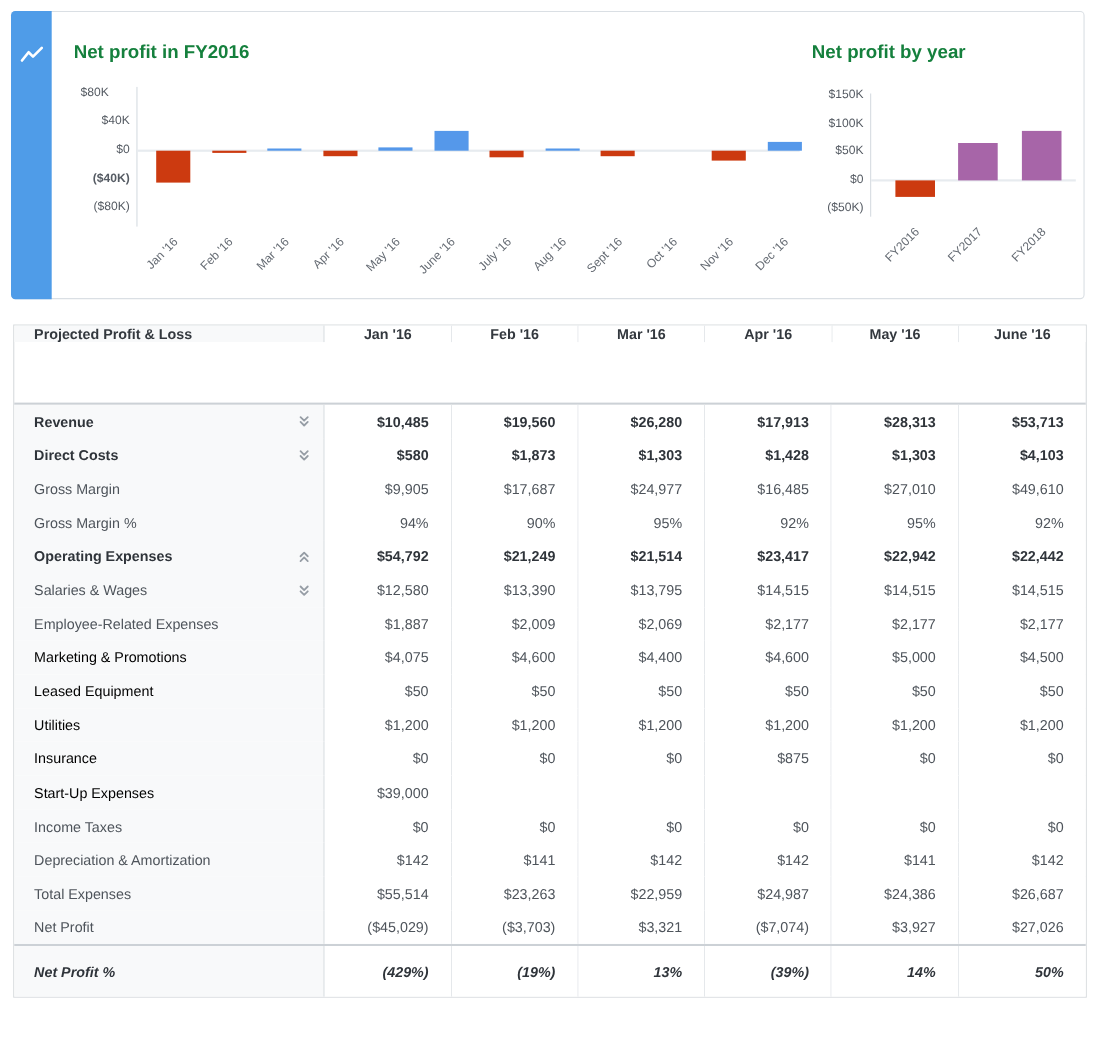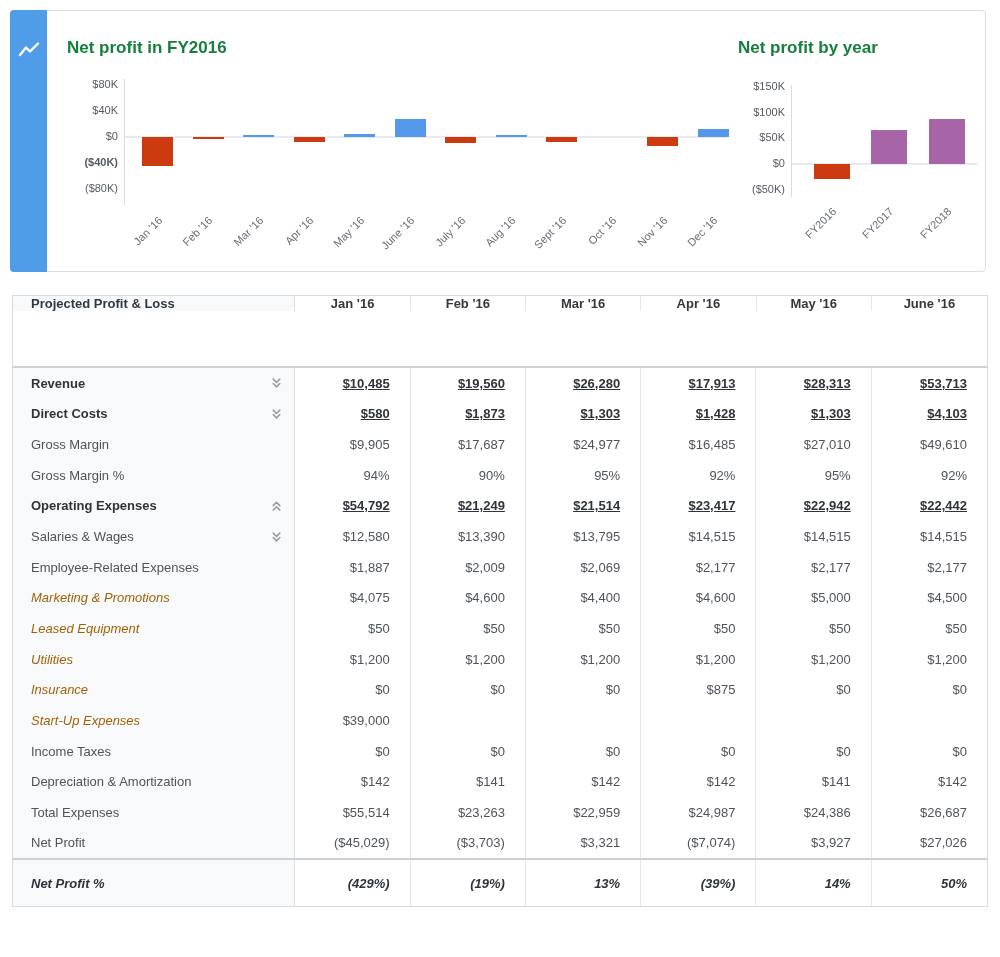--- a/index.html
+++ b/index.html
@@ -61,23 +61,23 @@
   #pl-header { height:70px; }
   #pl-header .cell { font-weight:700; color:#33383e; font-size:13px; }
   #pl-header .cell.val { justify-content:center; padding-right:0; }
   #pl-body { border-top:2px solid #ccd1d6; }
   #pl-body .trow { height:30.65px; }
   #pl-footer { border-top:2px solid #ccd1d6; }
   #pl-footer .trow { height:46px; }
   #pl-footer .cell { font-weight:700; color:#2f343a;font-style:italic; }
 
   .lbl-bold { font-weight:700; color:#2f343a; }
-  .lbl-link { color:#a16207; cursor:pointer;font-style:italic; }
+  .lbl-link { color:#000000; cursor:pointer; }
   .indent1 { padding-left:36px; }
-  .val-bold { font-weight:700; color:#2f343a;text-decoration:underline; }
+  .val-bold { font-weight:700; color:#2f343a; }
   .chev { position:absolute; right:12px; top:50%; margin-top:-6px; line-height:0; cursor:pointer; }
 </style>
 </head>
 <body>
 
 <div id="stage">
 
   <div id="chart-card">
     <div id="chart-tab">
       <span>
@@ -120,21 +120,21 @@
         <div class="zeroline" style="top: 78px; width: 186px;"></div>
         <div class="bar" style="left: 21.5px; width: 36px; height: 14.906px; top: 79px; background: rgb(204, 58, 16);"></div>
         <div class="xlabel" style="left: -32.5px; top: 120px;">FY2016</div>
         <div class="bar" style="left: 79.3px; width: 36px; height: 34.438px; top: 44.562px; background: rgb(167, 101, 168);"></div>
         <div class="xlabel" style="left: 25.3px; top: 120px;">FY2017</div>
         <div class="bar" style="left: 137.1px; width: 36px; height: 44.718px; top: 34.282px; background: rgb(167, 101, 168);"></div>
         <div class="xlabel" style="left: 83.1px; top: 120px;">FY2018</div>
       </div>
     <div id="ticks1"></div>
     <div id="ticks2"></div>
-  <div class="ytick" style="left: 43px; top: 67px;">$80K</div>
+  <div class="ytick" style="left: 43px; top: 67px; text-align: center;">$80K</div>
       <div class="ytick" style="left: 43px; top: 93px;">$40K</div>
       <div class="ytick" style="left: 43px; top: 119px;">$0</div>
       <div class="ytick" style="left: 43px; top: 145px; font-weight: bold;">($40K)</div>
       <div class="ytick" style="left: 43px; top: 171px;">($80K)</div>
       <div class="ytick" style="left: 710px; top: 68.9px;">$150K</div>
       <div class="ytick" style="left: 710px; top: 94.6px;">$100K</div>
       <div class="ytick" style="left: 710px; top: 120.3px;">$50K</div>
       <div class="ytick" style="left: 710px; top: 146px;">$0</div>
       <div class="ytick" style="left: 710px; top: 171.7px;">($50K)</div>
     </div>

